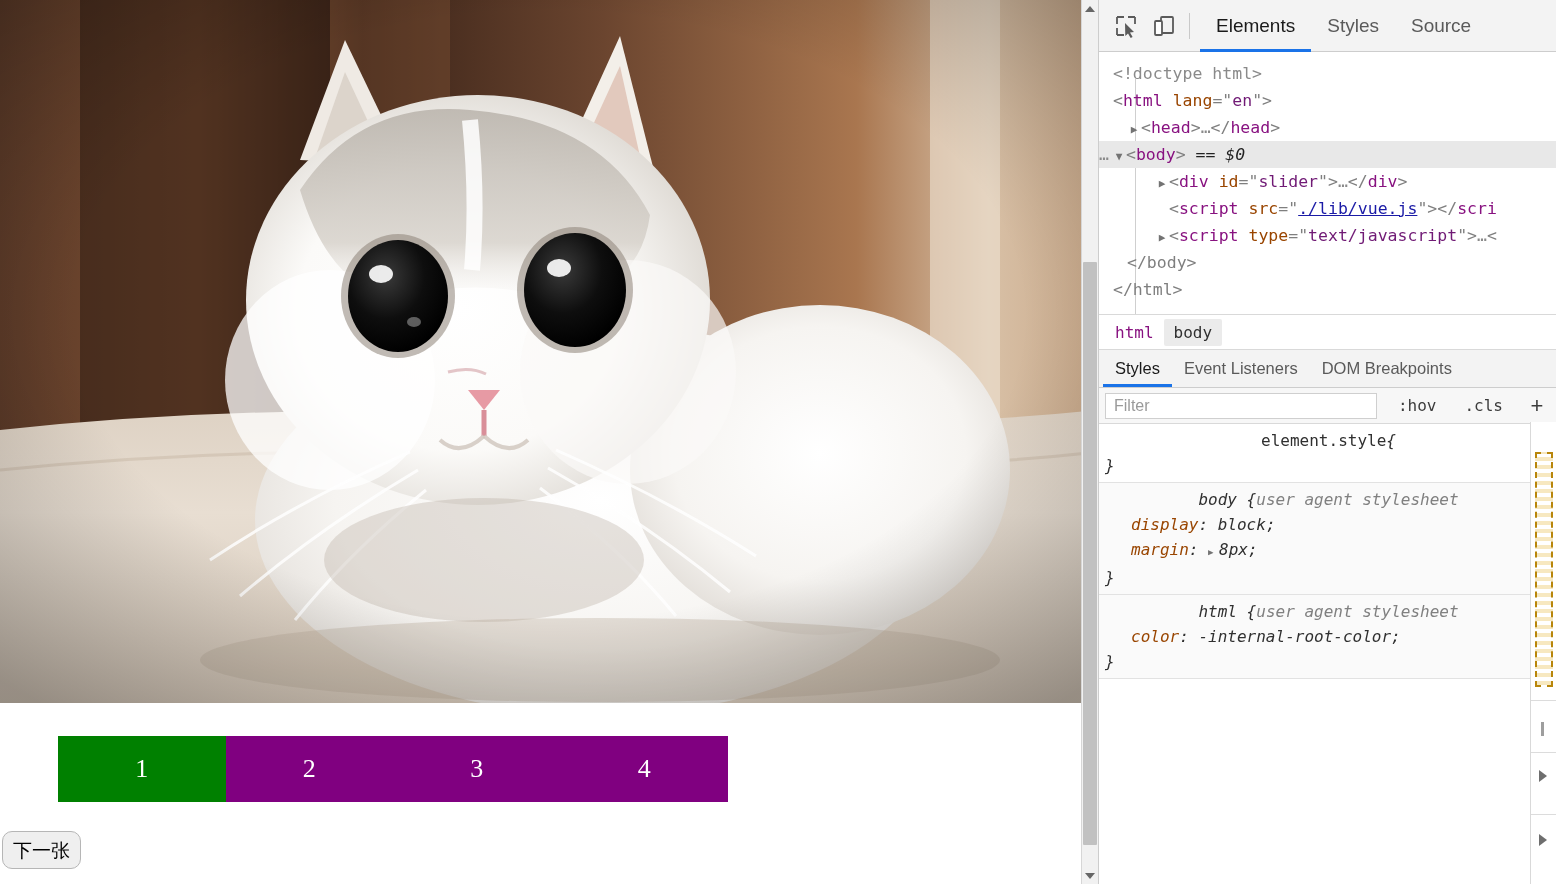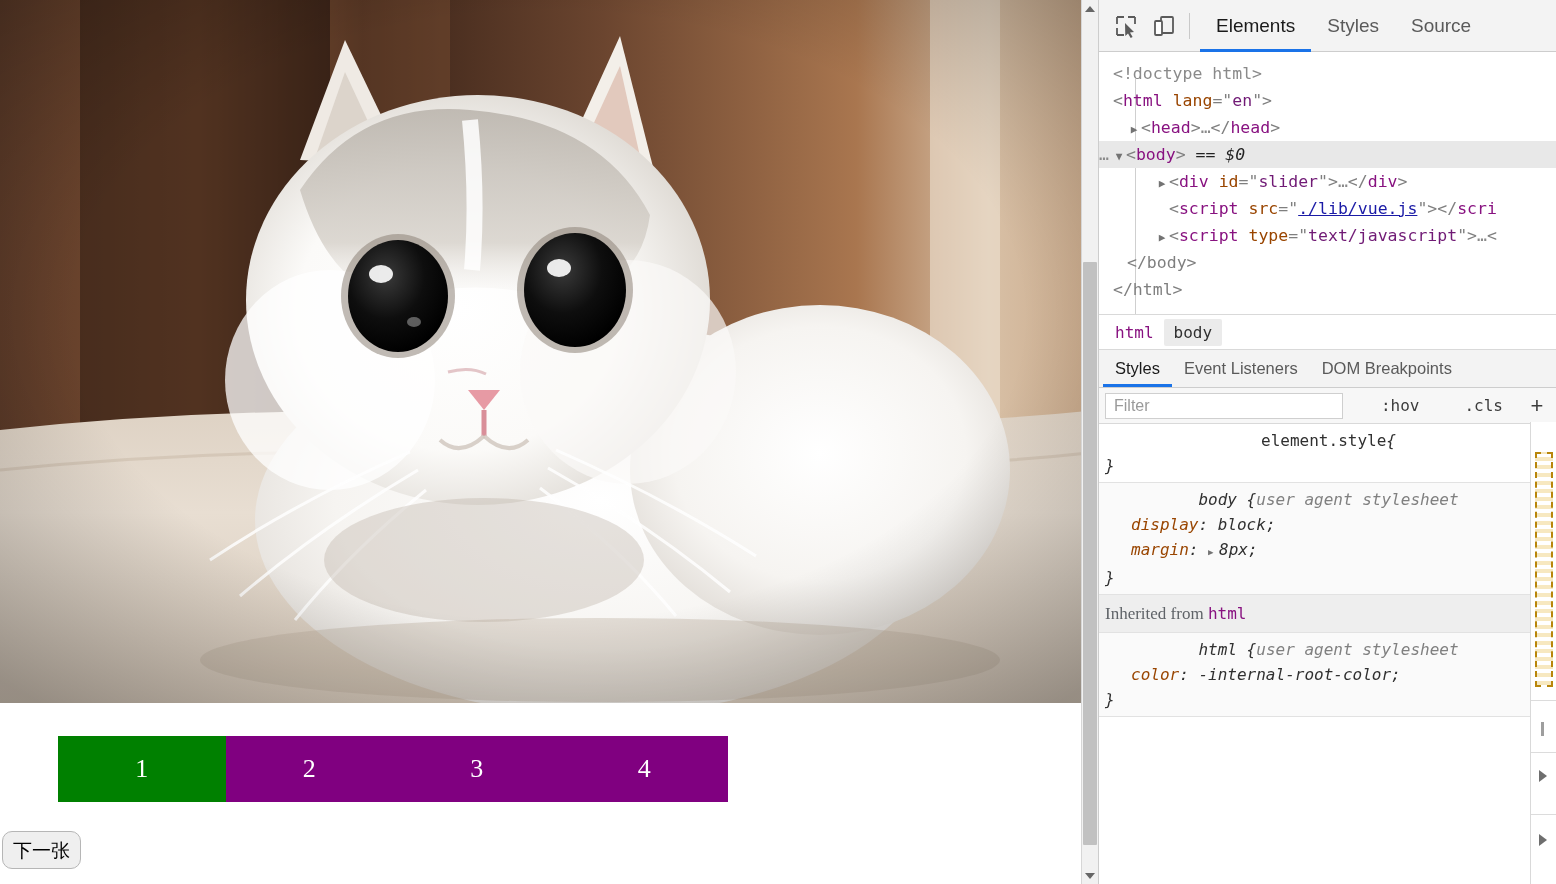--- a/index.html
+++ b/index.html
@@ -235,21 +235,20 @@
     font-family: "Liberation Sans", sans-serif;
     outline: none;
   }
   .filter-input::placeholder { color: #9a9a9a; }
   .pill {
     font-family: "DejaVu Sans Mono", monospace;
     font-size: 16px;
     color: #3c3c3c;
     padding: 0 7px;
     cursor: pointer;
-    margin-left: 17px;
   }
   .plus-btn {
     width: 26px; height: 26px;
     display: flex; align-items: center; justify-content: center;
     cursor: pointer;
     color: #3c3c3c; font-size: 22px; line-height: 1;
   }
 
   
   .rules {
@@ -559,24 +558,20 @@
         </div>
         <div class="decl">
           <span class="prop">display</span><span class="pval">:&nbsp;</span><span class="pval">block</span><span class="pval">;</span>
         </div>
         <div class="decl">
           <span class="prop">margin</span><span class="pval">:&nbsp;</span><span class="expand-tri"></span><span class="pval">8px</span><span class="pval">;</span>
         </div>
         <div class="brace">}</div>
       </div>
 
-      <div class="inherited-hdr">
-        <span>Inherited from</span>
-        <span class="tag">html</span>
-      </div>
 
       <div class="rule shade">
         <div class="rule-head">
           <span><span class="sel">html</span>&nbsp;<span class="brace">{</span></span>
           <span class="origin">user agent stylesheet</span>
         </div>
         <div class="decl">
           <span class="prop">color</span><span class="pval">:&nbsp;</span><span class="pval">-internal-root-color</span><span class="pval">;</span>
         </div>
         <div class="brace">}</div>

